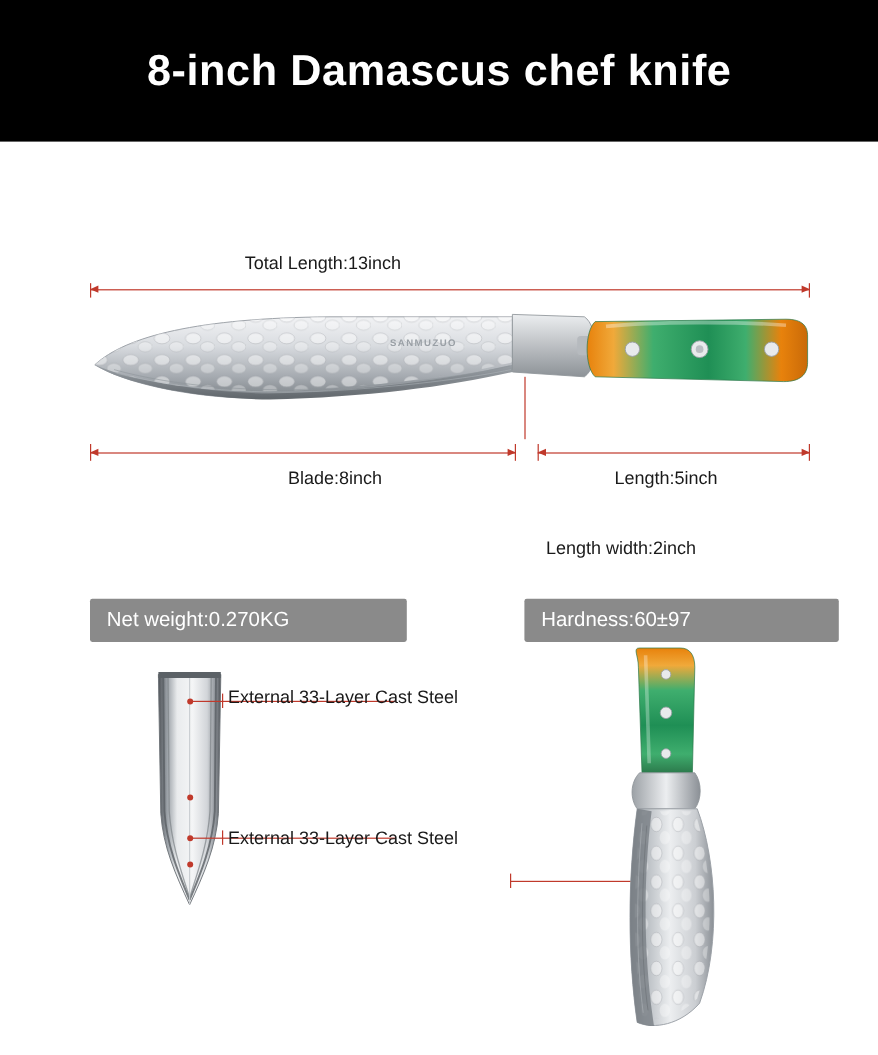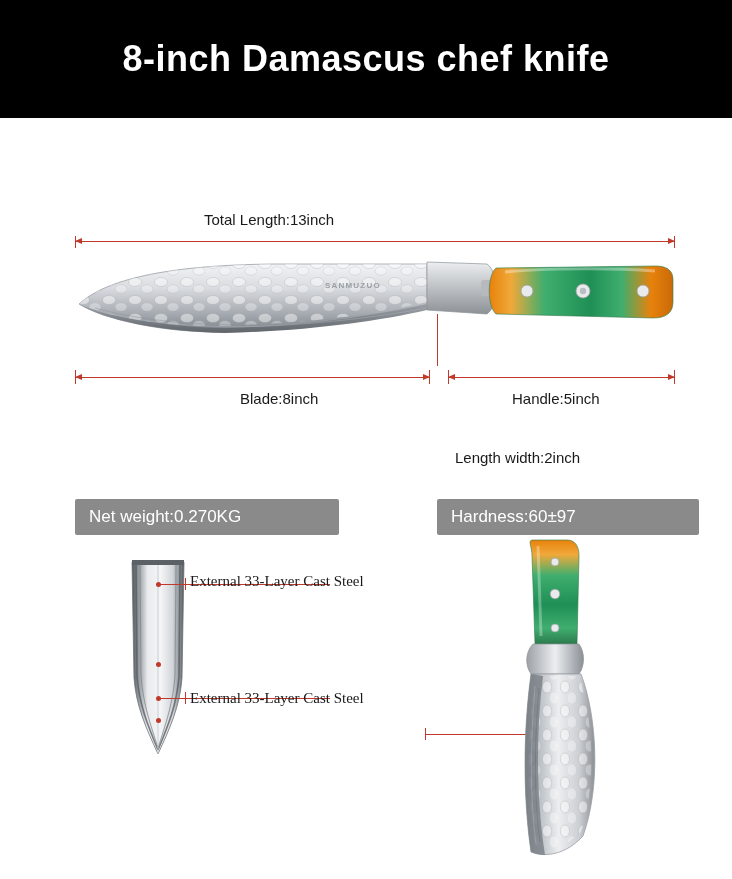--- a/index.html
+++ b/index.html
@@ -97,21 +97,20 @@
     border-radius: 2px;
     white-space: nowrap;
   }
 
   
   .bottom-section {
     position: absolute;
     left: 0; top: 468px;
     width: 732px;
     height: 411px;
-    font-family: Liberation Serif, serif;
   }
 
   .anno {
     position: absolute;
     font-size: 15px;
     color: #1a1a1a;
     white-space: nowrap;
   }
   .anno.bold {
     font-weight: bold;
@@ -218,21 +217,21 @@
   <div class="arrow-right" style="left:423px; top:256px;"></div>
   <div class="dim-tick" style="left:75px; top:252px; height:14px;"></div>
   <div class="dim-tick" style="left:429px; top:252px; height:14px;"></div>
   <div class="dim-label" style="left:226px; top:272px;margin-left:14px;">Blade:8inch</div>
 
   <div class="dim-line" style="left:448px; top:259px; width:227px;"></div>
   <div class="arrow-left" style="left:448px; top:256px;"></div>
   <div class="arrow-right" style="left:668px; top:256px;"></div>
   <div class="dim-tick" style="left:448px; top:252px; height:14px;"></div>
   <div class="dim-tick" style="left:674px; top:252px; height:14px;"></div>
-  <div class="dim-label" style="left:512px; top:272px;">Handle:5inch</div>
+  <div class="dim-label" style="left:512px; top:272px;">Length:5inch</div>
 
 </div>
 
 <div class="pill" style="left:75px; top:499px; width:236px;">
   <span>Net weight:0.270KG</span>
 </div>
 <div class="pill" style="left:437px; top:499px; width:234px;">
   <span>Hardness:60±97</span>
 </div>
 

